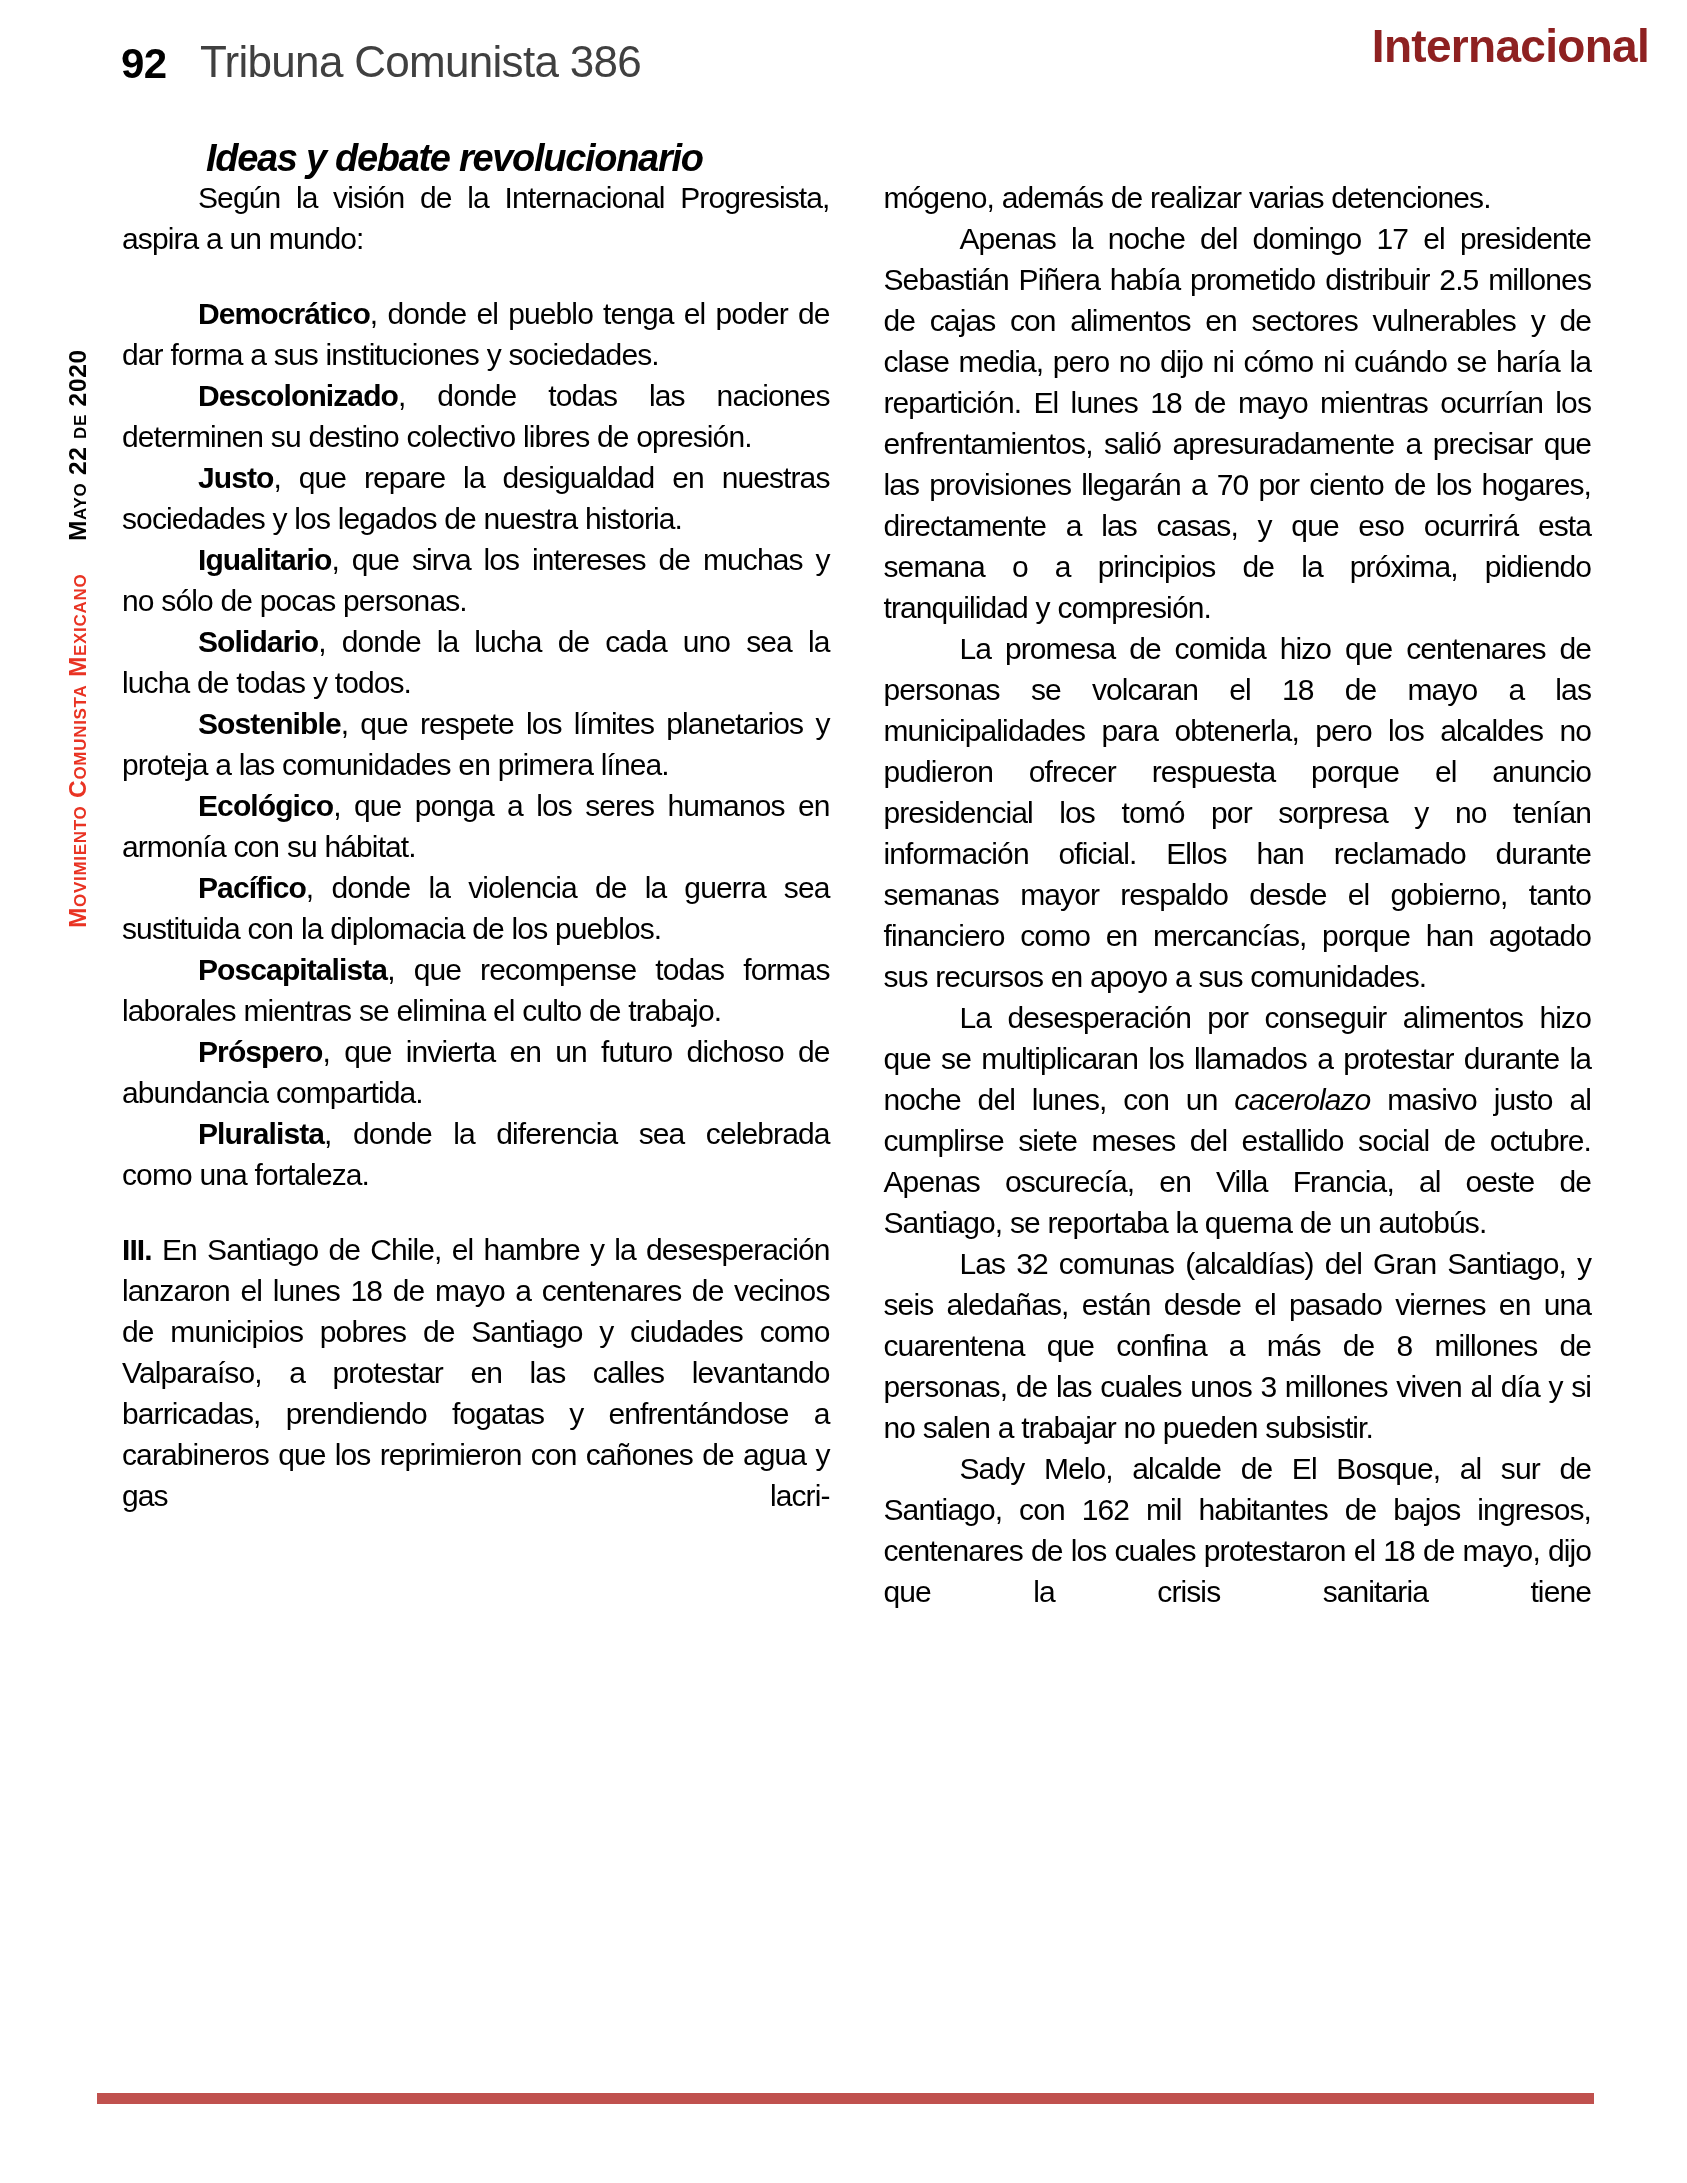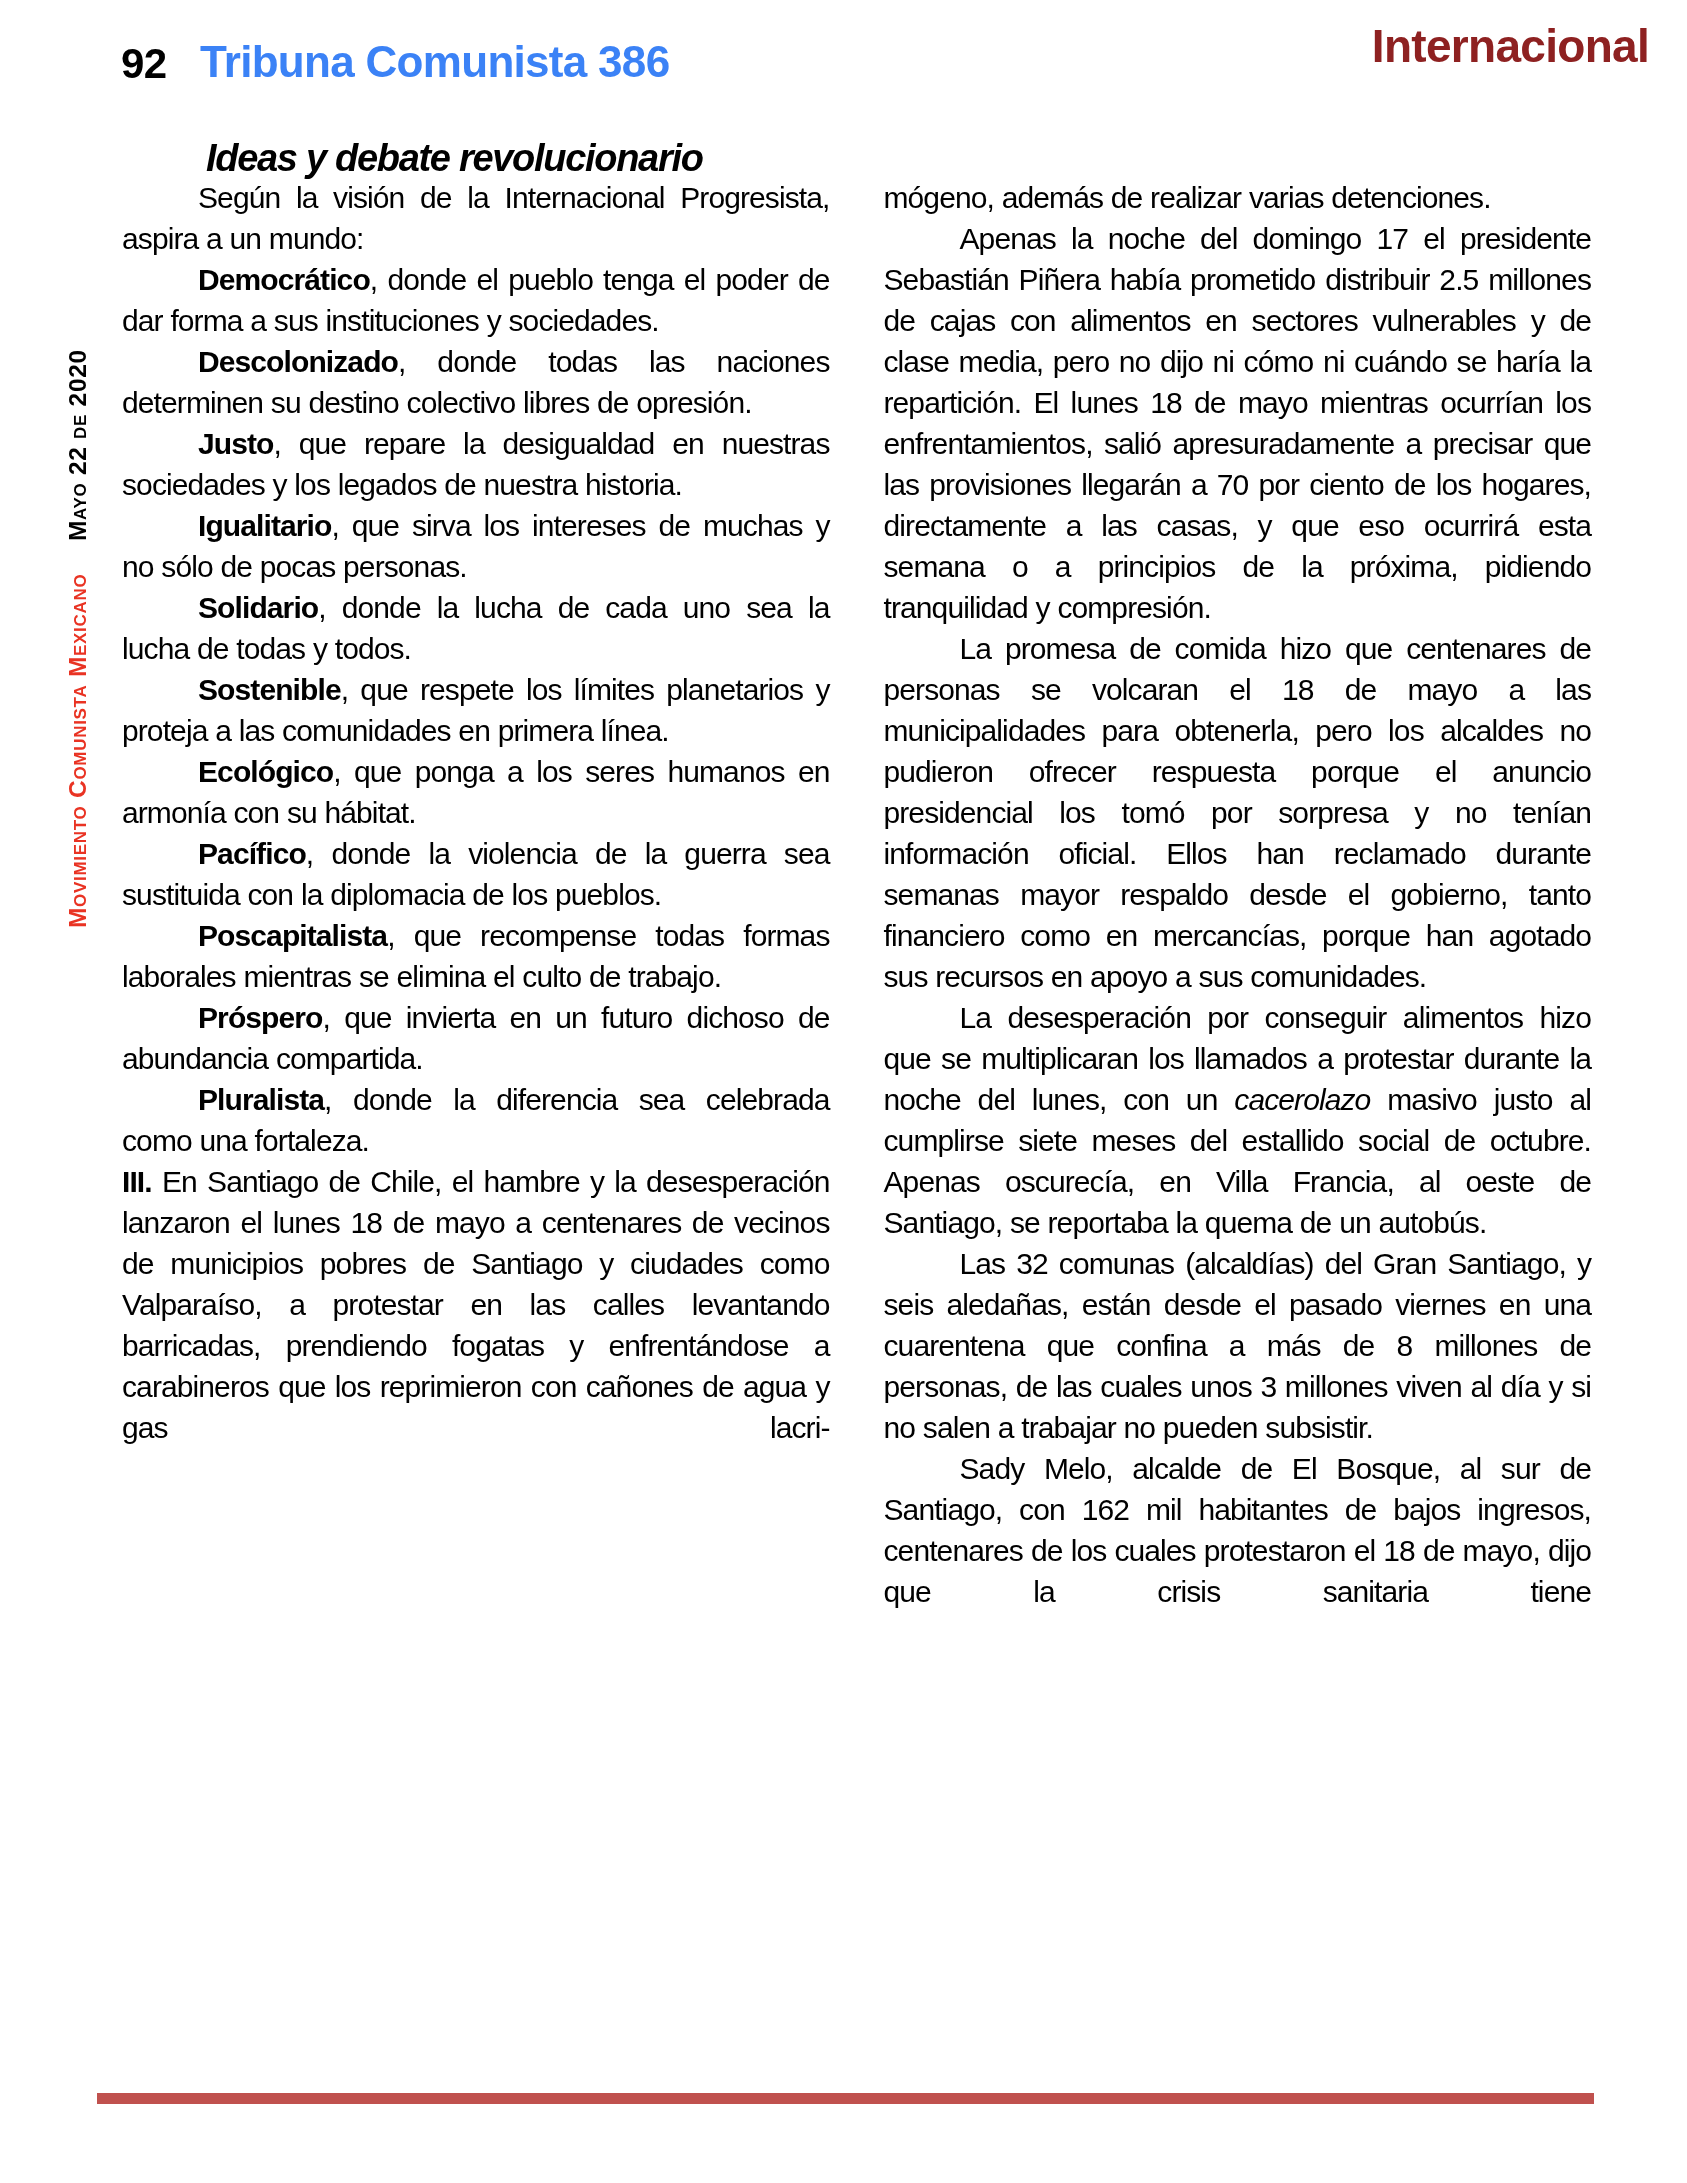--- a/index.html
+++ b/index.html
@@ -12,22 +12,22 @@
     overflow: hidden;
   }
 
   
   .page-number {
     position: absolute; left: 121px; top: 40px;
     font-size: 42px; font-weight: bold; letter-spacing: -0.7px;
   }
   .masthead {
     position: absolute; left: 200px; top: 37px;
-    font-size: 44px; font-weight: bold; letter-spacing: -0.7px;
-    color: #3b82f6;
+    font-size: 44px; font-weight: normal; letter-spacing: -0.7px;
+    color: #404040;
   }
   .tagline {
     position: absolute; left: 206px; top: 98px;
     font-size: 38px; font-weight: bold; font-style: italic;
     letter-spacing: -1.3px;
     margin-top: 39px;
   }
   .section-label {
     position: absolute; right: 38px; top: 18.5px;
     font-size: 46px; font-weight: bold; letter-spacing: -0.7px;
@@ -54,21 +54,21 @@
   .col { width: 710px; }
   .para {
     margin: 0;
     text-align: justify;
     font-size: 30px;
     line-height: 41px;
     letter-spacing: -0.9px;
     word-spacing: 0.3px;
   }
   .para.indent       { text-indent: 76px; }
-  .para.space-before { }
+  .para.space-before { margin-top: 34px; }
   .para.justify-last { text-align-last: justify; }
   .para b { font-weight: bold; }
   .para i { font-style: italic; }
 
   
   .footer-rule {
     position: absolute; left: 97px; top: 2093px;
     width: 1497px; height: 11.2px;
     background: #c0514e;
   }

